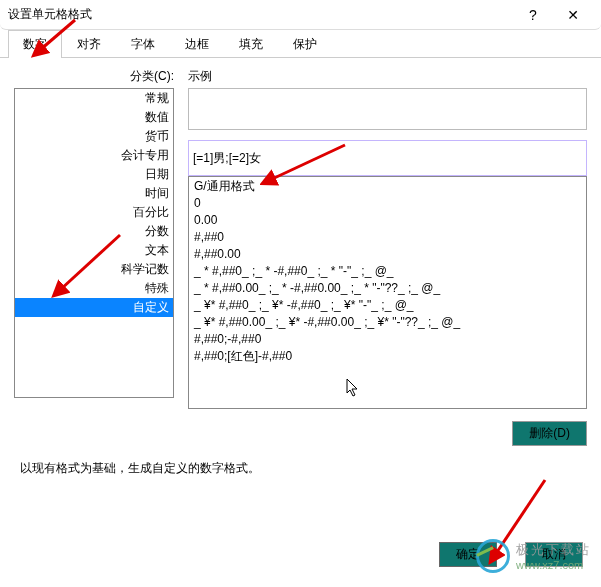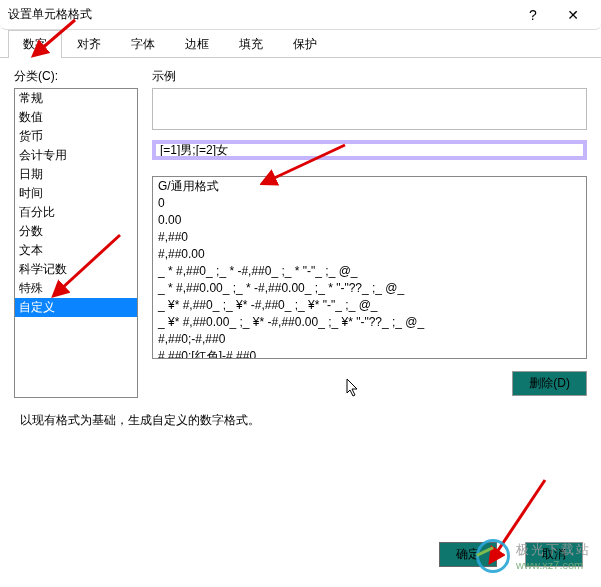--- a/index.html
+++ b/index.html
@@ -43,49 +43,49 @@
   }
   .tab.active {
     border-color: #ccc;
     background: #fff;
   }
   .content {
     display: flex;
     padding: 10px 14px 0 14px;
     gap: 14px;
   }
-  .left-col { width: 124px; }
+  .left-col { width: 160px; text-align: right; }
   .right-col { flex: 1; }
   .label { margin-bottom: 3px; display: block; }
   .listbox {
     border: 1px solid #888;
     height: 310px;
     background: #fff;
     overflow: auto;
   }
   .listbox .item { padding: 1px 4px; cursor: pointer; }
   .listbox .item.selected { background: #0a84ff; color: #fff; }
   .sample-box {
     border: 1px solid #bbb;
     height: 42px;
     margin-bottom: 10px;
     background: #fff;
   }
   .type-input {
     width: 100%;
-    border: 4px solid #c4b5fd;
+    border: 1px solid #c4b5fd;
     padding: 0 4px;
     font-size: 12px;
     font-family: inherit;
-    height: 20px;
+    height: 36px;
   }
   .format-list {
     border: 1px solid #888;
-    height: 183px;
-    margin-top: 16px;
+    height: 233px;
+    margin-top: 0;
     background: #fff;
     overflow-y: scroll;
     padding: 1px 3px;
   }
   .format-list .fitem { padding: 0 2px; line-height: 17px; }
   .delete-row { text-align: right; margin-top: 12px; }
   .btn {
     padding: 3px 16px;
     border: 1px solid #999;
     background: #0f766e;

